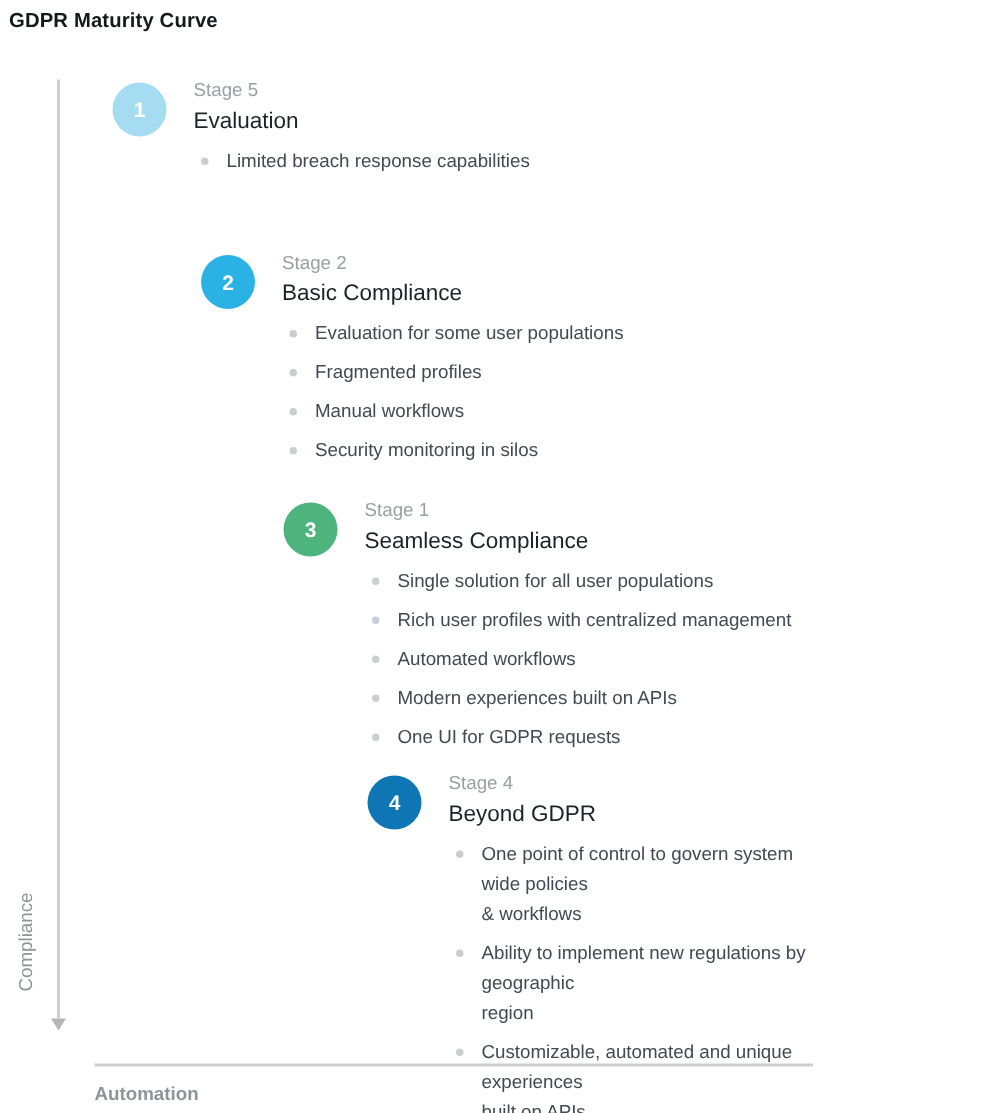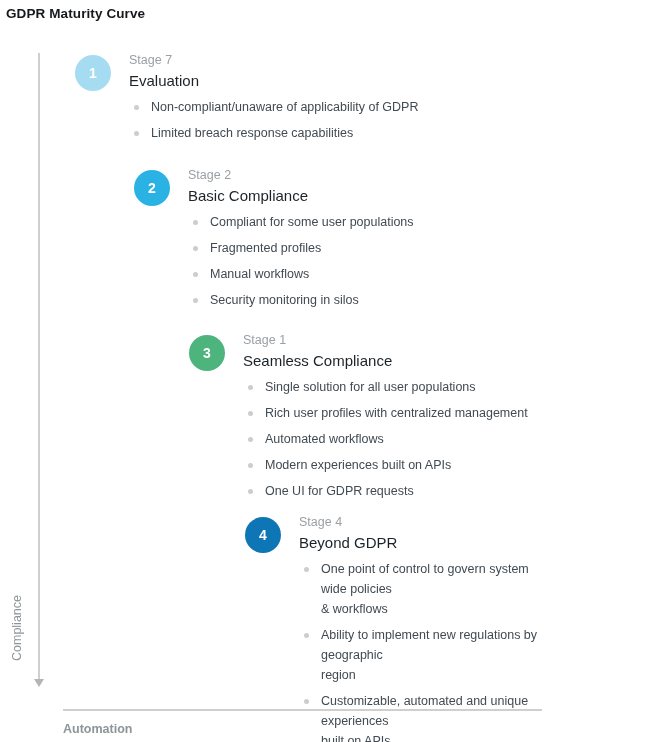--- a/index.html
+++ b/index.html
@@ -154,38 +154,37 @@
   <div id="x-axis-line"></div>
   <div id="x-axis-arrow"></div>
   <div id="x-axis-label">Automation</div>
 
   <div id="stages">
   <div class="stage stage-1">
     <div class="stage-circle" style="background: rgb(166, 220, 242);">
       <span class="stage-num">1</span>
     </div>
     <div class="stage-body">
-      <div class="stage-label">Stage 7</div>
+      <div class="stage-label">Stage 5</div>
       <div class="stage-title">Evaluation</div>
       <ul class="bullets">
-            <li><span class="dot"></span><span class="li-text">Non-compliant/unaware of applicability of GDPR</span></li>
             <li><span class="dot"></span><span class="li-text">Limited breach response capabilities</span></li>
           </ul>
     </div>
   </div>
 
   <div class="stage stage-2">
     <div class="stage-circle" style="background: rgb(42, 178, 228);">
       <span class="stage-num">2</span>
     </div>
     <div class="stage-body">
       <div class="stage-label">Stage 2</div>
       <div class="stage-title">Basic Compliance</div>
       <ul class="bullets">
-            <li><span class="dot"></span><span class="li-text">Compliant for some user populations</span></li>
+            <li><span class="dot"></span><span class="li-text">Evaluation for some user populations</span></li>
             <li><span class="dot"></span><span class="li-text">Fragmented profiles</span></li>
             <li><span class="dot"></span><span class="li-text">Manual workflows</span></li>
             <li><span class="dot"></span><span class="li-text">Security monitoring in silos</span></li>
           </ul>
     </div>
   </div>
 
   <div class="stage stage-3">
     <div class="stage-circle" style="background: rgb(78, 180, 125);">
       <span class="stage-num">3</span>

